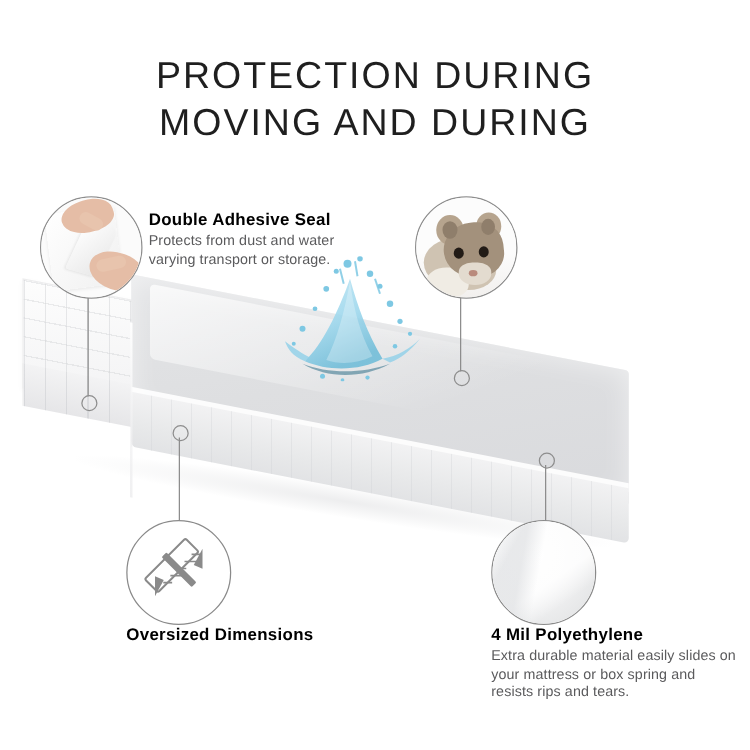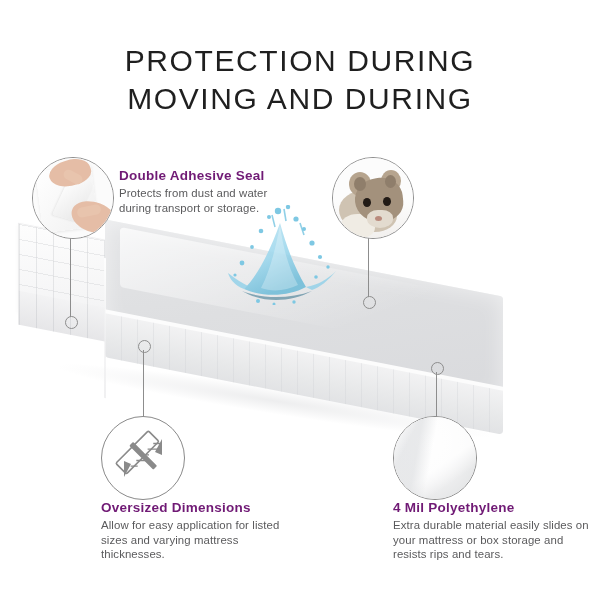--- a/index.html
+++ b/index.html
@@ -163,21 +163,21 @@
 
   
   .connector{position:absolute;background:#8d8d8d;width:1px;}
   .ring{
     position:absolute;width:11px;height:11px;border-radius:50%;
     border:1px solid #8d8d8d;background:transparent;
   }
 
   
   .feat-h{
-    color:#701a75;font-size:13.5px;font-weight:700;letter-spacing:.25px;
+    color:#000000;font-size:13.5px;font-weight:700;letter-spacing:.25px;
     margin:0 0 3px 0;
   }
   .feat-p{
     color:#5a5a5c;font-size:11.4px;line-height:14.6px;letter-spacing:.1px;margin:0;
   }
   .txt-adhesive{position:absolute;left:119px;top:168px;width:180px;}
   .txt-mouse{position:absolute;left:419px;top:168px;width:175px;}
   .txt-ruler{position:absolute;left:101px;top:500px;width:200px;}
   .txt-poly{position:absolute;left:393px;top:500px;width:200px;}
 </style>
@@ -266,21 +266,21 @@
     <div class="adh-bg"></div>
     <div class="adh-sheet"></div>
     <div class="adh-peel"></div>
     <div class="hand hand-a"></div>
     <div class="finger f1"></div>
     <div class="hand hand-b"></div>
     <div class="finger f2"></div>
   </div>
   <div class="txt-adhesive">
     <p class="feat-h">Double Adhesive Seal</p>
-    <p class="feat-p">Protects from dust and water during transport or storage.</p>
+    <p class="feat-p">Protects from dust and water varying transport or storage.</p>
   </div>
 
   <div class="bubble bubble-mouse">
     <div class="mouse-bg"></div>
     <div class="m-body"></div>
     <div class="m-chest"></div>
     <div class="m-ear m-ear-l"></div>
     <div class="m-ear m-ear-r"></div>
     <div class="m-head"></div>
     <div class="m-ear-in m-ear-in-l"></div>
@@ -305,25 +305,24 @@
       </g>
       <g fill="#8a8a8a">
         <path d="M60 22 L60 38 L53 35 Z"></path>
         <rect x="24" y="36" width="34" height="5.4" rx="1" transform="rotate(45 41 39)"></rect>
         <path d="M22 60 L22 44 L29 47 Z"></path>
       </g>
     </svg>
   </div>
   <div class="txt-ruler">
     <p class="feat-h">Oversized Dimensions</p>
-    <p class="feat-p">Allow for easy application for listed sizes and varying mattress thicknesses.</p>
   </div>
 
   <div class="bubble bubble-poly">
     <div class="poly-tex"></div>
     <div class="poly-streak"></div>
   </div>
   <div class="txt-poly">
     <p class="feat-h">4 Mil Polyethylene</p>
-    <p class="feat-p">Extra durable material easily slides on your mattress or box storage and resists rips and tears.</p>
+    <p class="feat-p">Extra durable material easily slides on your mattress or box spring and resists rips and tears.</p>
   </div>
 
 </div>
 
 </body></html>

